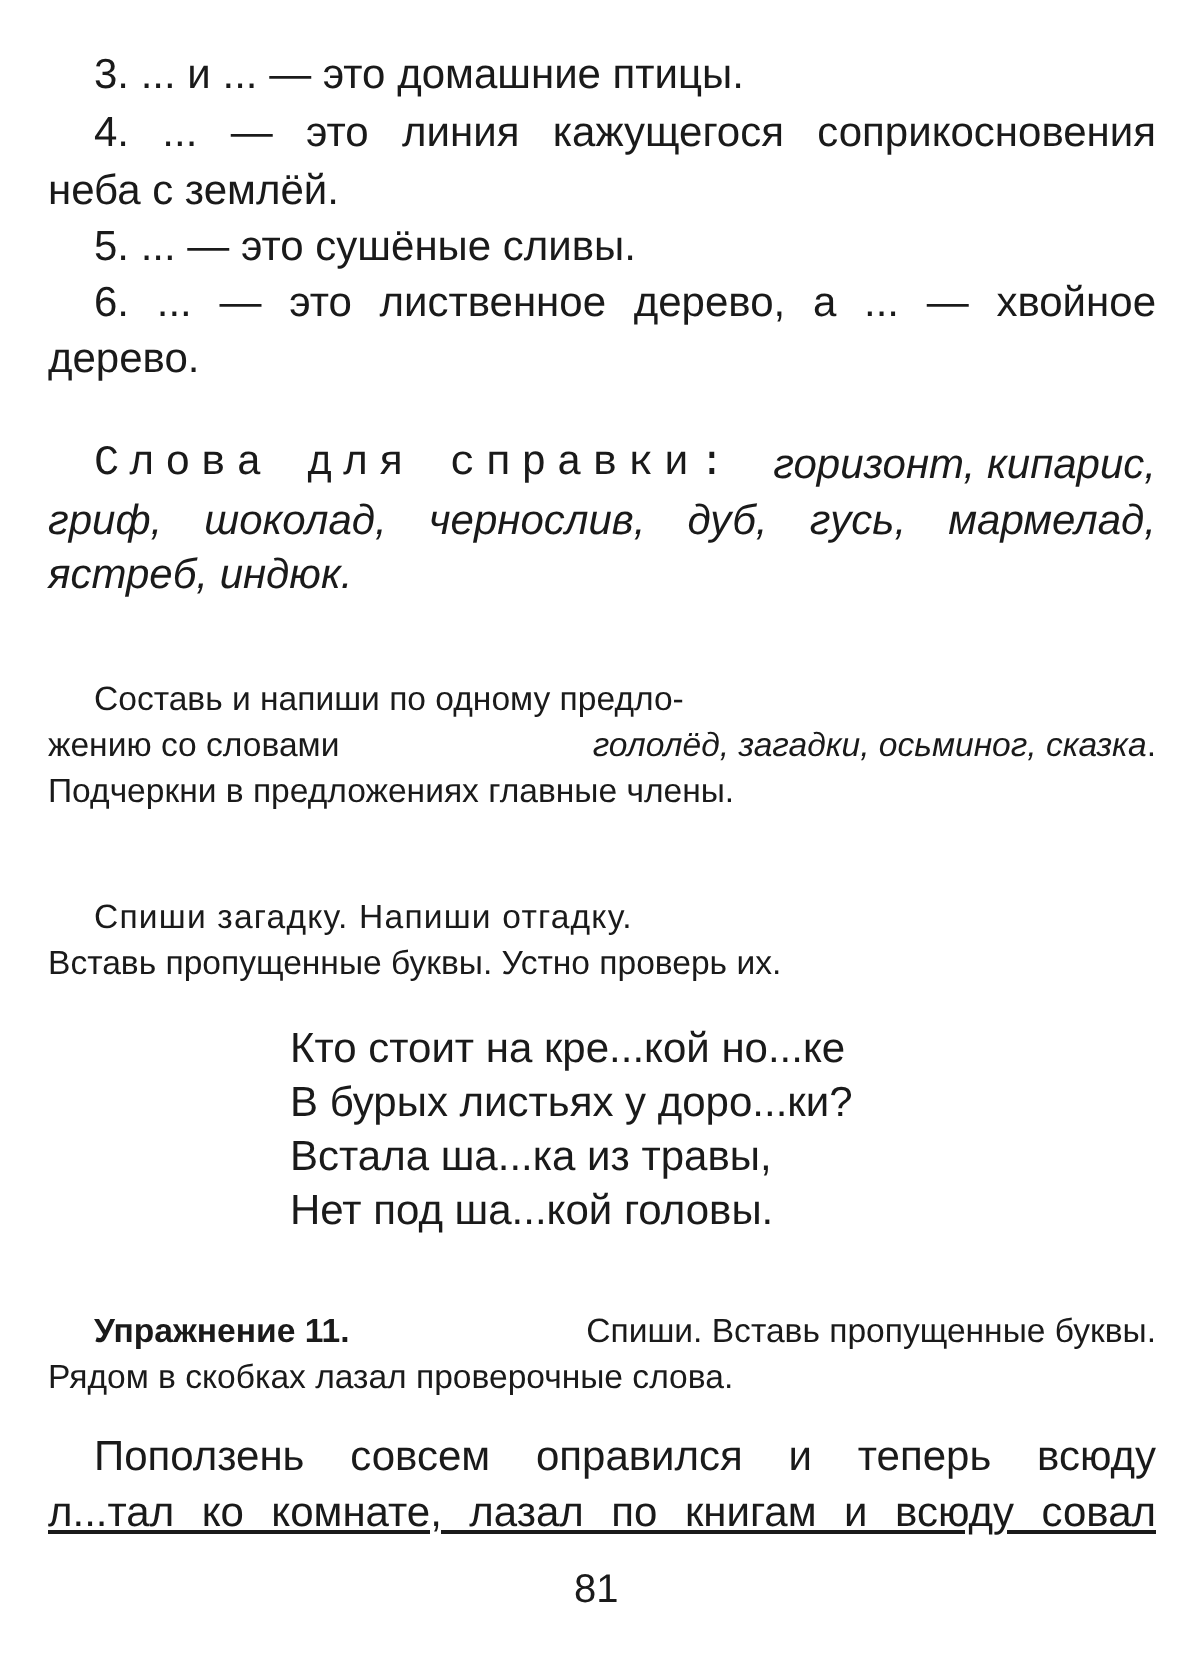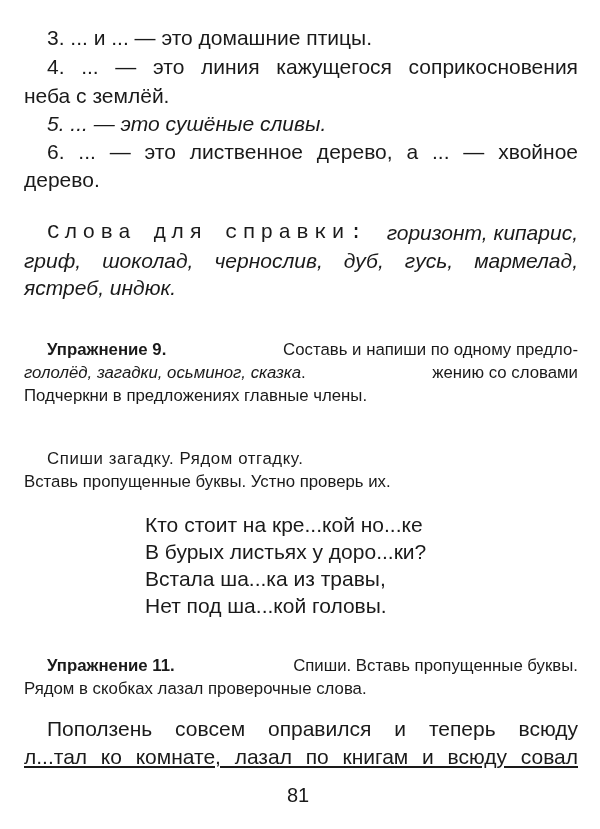--- a/index.html
+++ b/index.html
@@ -17,43 +17,42 @@
   .pn { position: absolute; left: 287px; top: 784px; font-size: 20px; }
 </style>
 </head>
 <body>
 
 <div class="page">
 
   <div class="line big i1" style="top:26px;">3. ... и ... — это домашние птицы.</div>
   <div class="line big i1 just" style="top:55px; width:531px;">4. ... — это линия кажущегося соприкосновения</div>
   <div class="line big" style="top:84px;">неба с землёй.</div>
-  <div class="line big i1" style="top:112px;font-style:italic;">5. ... — это сушёные сливы.</div>
+  <div class="line big i1" style="top:112px;">5. ... — это сушёные сливы.</div>
   <div class="line big i1 just" style="top:140px; width:531px;">6. ... — это лиственное дерево, а ... — хвойное</div>
   <div class="line big" style="top:168px;">дерево.</div>
 
   <div class="line big i1" style="top:221px; width:531px; display:flex; justify-content:space-between;">
     <span class="sp">Слова для справки:</span>
     <span class="it">горизонт, кипарис,</span>
   </div>
   <div class="line big it just" style="top:249px;">гриф, шоколад, чернослив, дуб, гусь, мармелад,</div>
   <div class="line big it" style="top:276px;">ястреб, индюк.</div>
 
   <div class="line small i1" style="top:340px; width:531px; display:flex; justify-content:space-between;">
-    <span class="b">Упражнение 9.</span>
     <span>Составь и напиши по одному предло-</span>
   </div>
   <div class="line small" style="top:363px; width:554px; display:flex; justify-content:space-between;">
+    <span>жению со словами</span>
     <span><span class="it">гололёд, загадки, осьминог, сказка</span><span>.</span></span>
-    <span>жению со словами</span>
   </div>
   <div class="line small" style="top:386px;">Подчеркни в предложениях главные члены.</div>
 
   <div class="line small i1" style="top:449px; width:531px; display:flex; justify-content:space-between;">
-    <span style="letter-spacing:0.6px;">Спиши загадку. Рядом отгадку.</span>
+    <span style="letter-spacing:0.6px;">Спиши загадку. Напиши отгадку.</span>
   </div>
   <div class="line small" style="top:472px;">Вставь пропущенные буквы. Устно проверь их.</div>
 
   <div class="line big poem" style="top:513px;">Кто стоит на кре...кой но...ке</div>
   <div class="line big poem" style="top:540px;">В бурых листьях у доро...ки?</div>
   <div class="line big poem" style="top:567px;">Встала ша...ка из травы,</div>
   <div class="line big poem" style="top:594px;">Нет под ша...кой головы.</div>
 
   <div class="line small i1" style="top:656px; width:531px; display:flex; justify-content:space-between;gap:20px;">
     <span class="b">Упражнение 11.</span>

